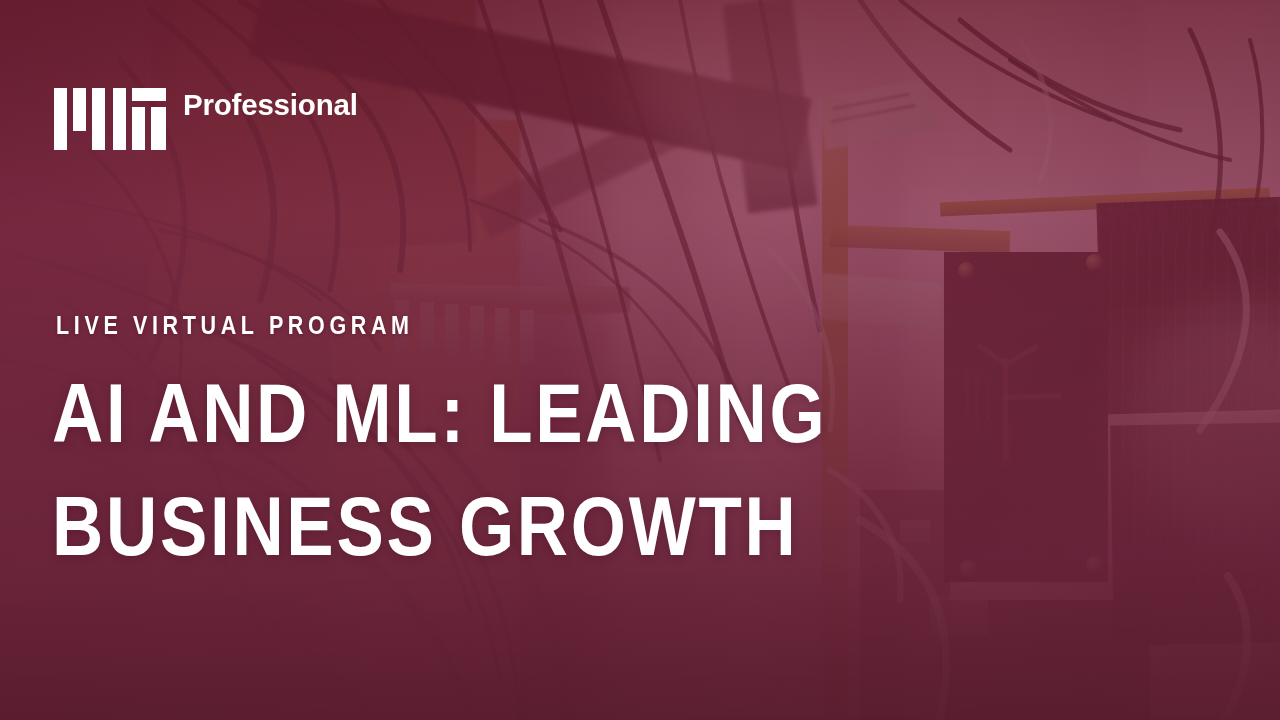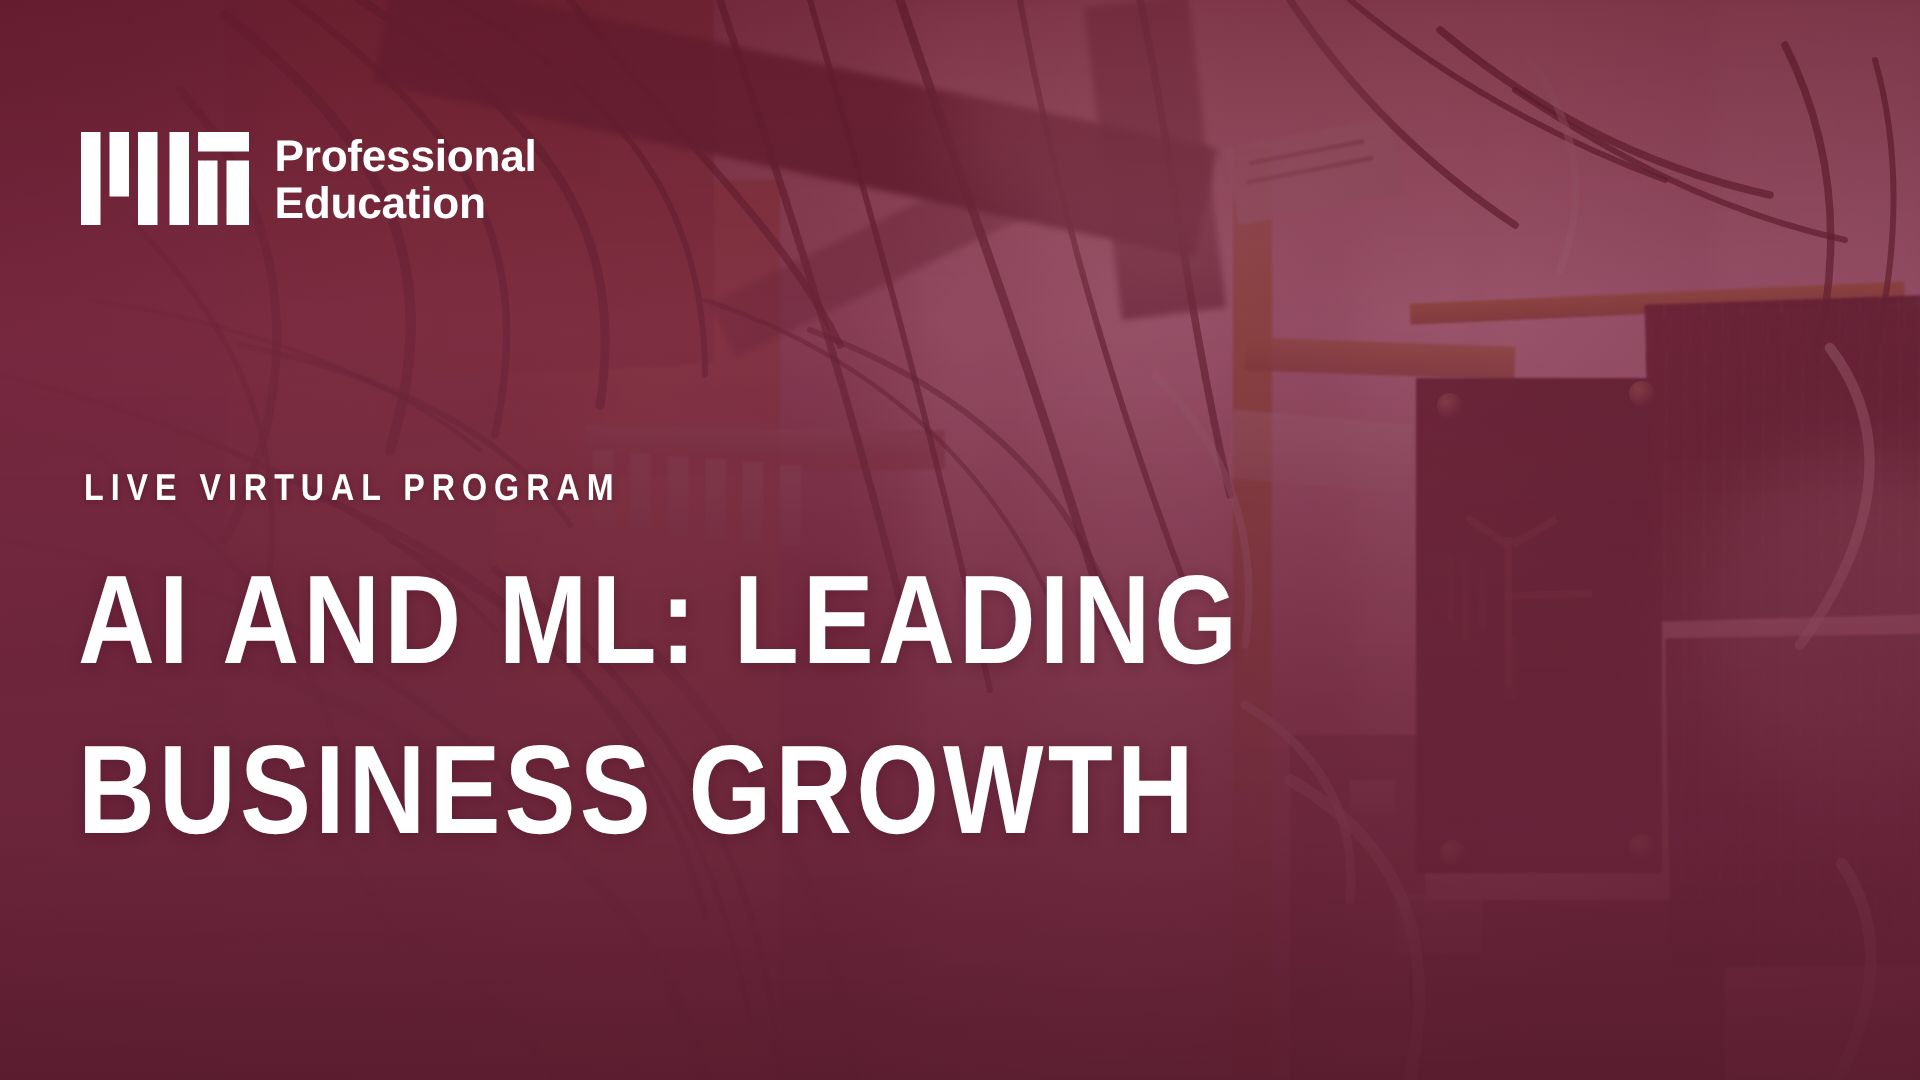--- a/index.html
+++ b/index.html
@@ -181,20 +181,21 @@
 
   .logo-words {
     color:#ffffff;
     font-family:"Liberation Sans", sans-serif;
     font-weight:700;
     font-size:29.5px;
     line-height:1.06;
     letter-spacing:-0.2px;
     padding-top:1px;
     white-space:nowrap;
+    text-align:right;
   }
 
   
   .eyebrow {
     position:absolute; left:56px; top:311px;
     color:#ffffff;
     font-family:"Liberation Sans Narrow","Liberation Sans", sans-serif;
     font-weight:700;
     font-size:25px;
     letter-spacing:5.4px;
@@ -362,21 +363,20 @@
 
         <i style="left:59px; top:0px;  width:13px; height:62px;"></i>
 
         <i style="left:78px; top:19px; width:13px; height:43px;"></i>
         <i style="left:97px; top:19px; width:15px; height:43px;"></i>
         <i style="left:78px; top:0px;  width:34px; height:13px;"></i>
       </div>
 
       <div class="logo-words">
         <div>Professional</div>
-        <div>Education</div>
       </div>
     </div>
 
     <div class="eyebrow">LIVE VIRTUAL PROGRAM</div>
 
     <h1 class="headline">
       <span>AI AND ML: LEADING</span>
       <span>BUSINESS GROWTH</span>
     </h1>
 

